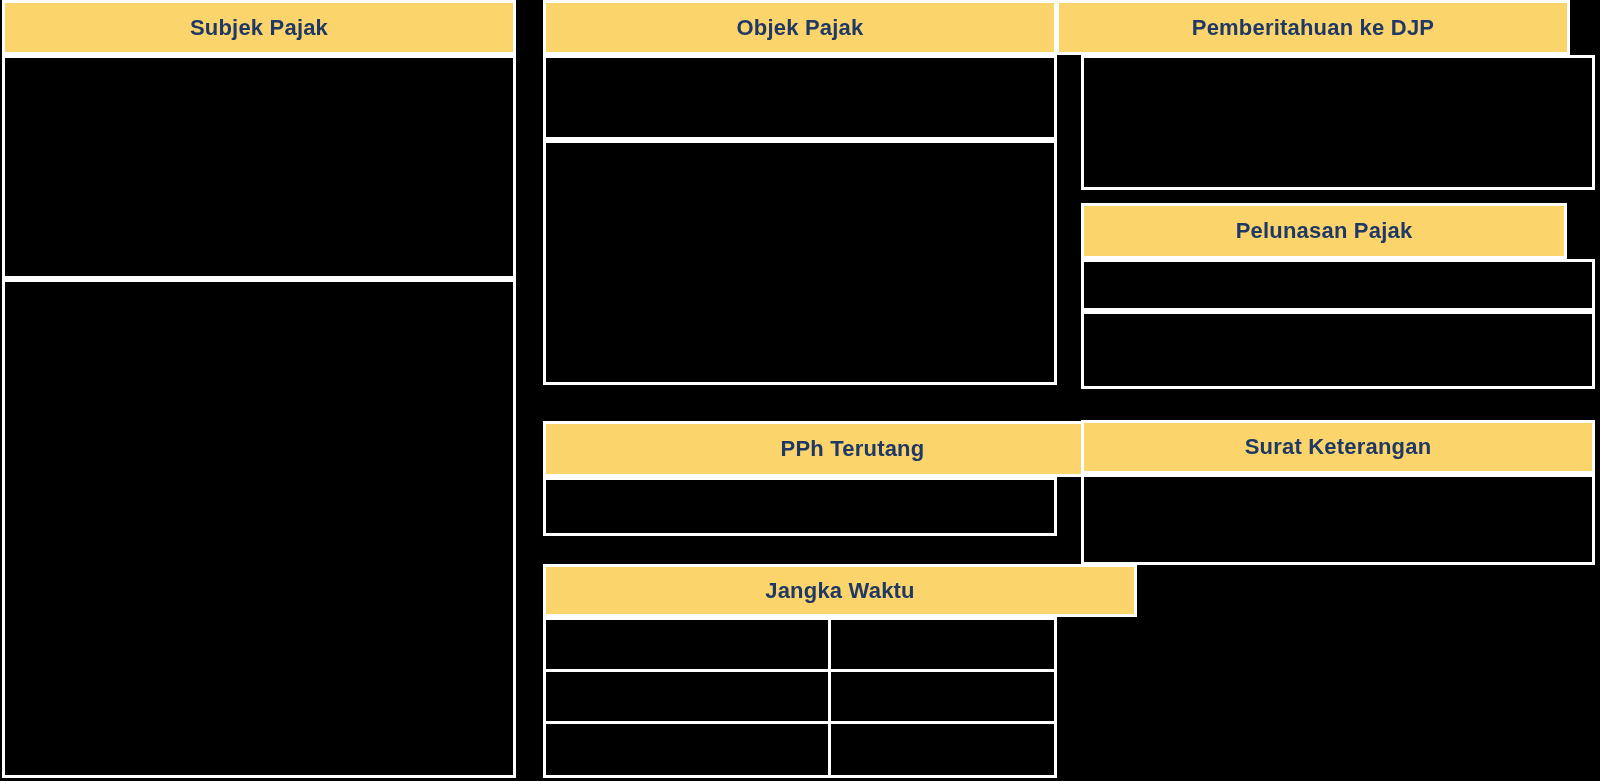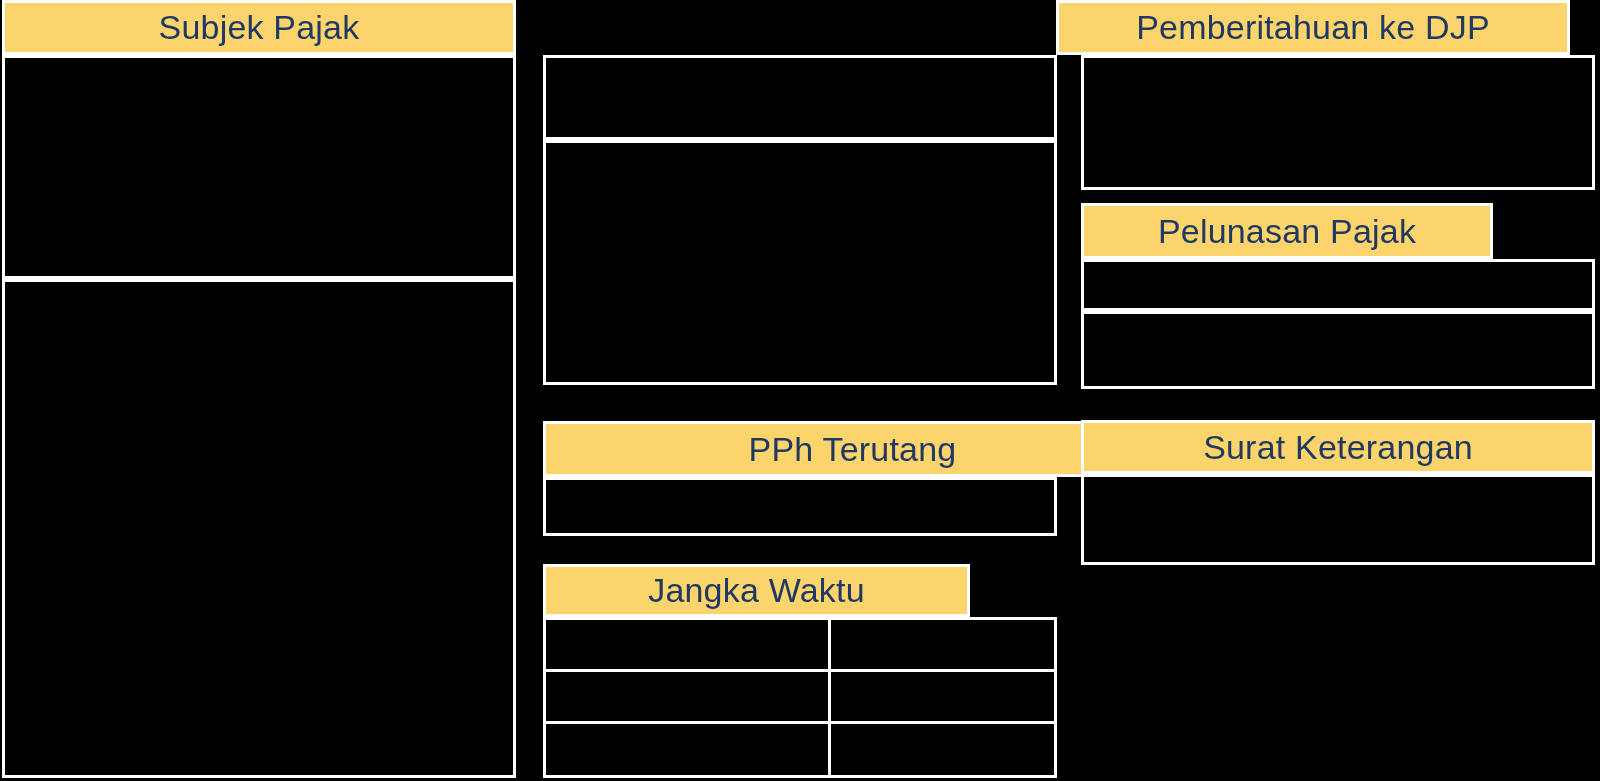--- a/index.html
+++ b/index.html
@@ -21,65 +21,68 @@
     position:absolute;
     box-sizing:border-box;
     border:3px solid var(--border);
   }
   .header{
     background:var(--header-fill);
     color:var(--header-text);
     display:flex;
     align-items:center;
     justify-content:center;
-    font-weight:normal;
-    font-size:34px;
+    font-weight:bold;
+    font-size:22px;
     letter-spacing:0.2px;
     white-space:nowrap;
   }
   .panel{
     background:var(--panel-fill);
   }
 </style>
 </head>
 <body>
 
 <div id="stage">
 
   <div class="box header" style="left:2px;top:0;width:514px;height:55px;">
     <span>Subjek Pajak</span>
   </div>
   <div class="box panel" style="left:2px;top:55px;width:514px;height:224px;"></div>
   <div class="box panel" style="left:2px;top:279px;width:514px;height:499px;"></div>
 
+  <div class="box header" style="left:543px;top:0;width:514px;height:55px;">
+    <span>Objek Pajak</span>
+  </div>
   <div class="box panel" style="left:543px;top:55px;width:514px;height:85px;"></div>
   <div class="box panel" style="left:543px;top:140px;width:514px;height:245px;"></div>
 
   <div class="box header" style="left:543px;top:421px;width:619px;height:56px;">
     <span>PPh Terutang</span>
   </div>
   <div class="box panel" style="left:543px;top:477px;width:514px;height:59px;"></div>
 
-  <div class="box header" style="left:543px;top:564px;width:427px;height:53px;">
+  <div class="box header" style="left:543px;top:564px;width:594px;height:53px;">
     <span>Jangka Waktu</span>
   </div>
 
   <div class="box panel" style="left:543px;top:617px;width:288px;height:55px;"></div>
   <div class="box panel" style="left:828px;top:617px;width:229px;height:55px;"></div>
   <div class="box panel" style="left:543px;top:669px;width:288px;height:55px;"></div>
   <div class="box panel" style="left:828px;top:669px;width:229px;height:55px;"></div>
   <div class="box panel" style="left:543px;top:721px;width:288px;height:57px;"></div>
   <div class="box panel" style="left:828px;top:721px;width:229px;height:57px;"></div>
 
   <div class="box header" style="left:1056px;top:0;width:514px;height:55px;">
     <span>Pemberitahuan ke DJP</span>
   </div>
   <div class="box panel" style="left:1081px;top:55px;width:514px;height:135px;"></div>
 
-  <div class="box header" style="left:1081px;top:203px;width:412px;height:56px;">
+  <div class="box header" style="left:1081px;top:203px;width:486px;height:56px;">
     <span>Pelunasan Pajak</span>
   </div>
   <div class="box panel" style="left:1081px;top:259px;width:514px;height:52px;"></div>
   <div class="box panel" style="left:1081px;top:311px;width:514px;height:78px;"></div>
 
   <div class="box header" style="left:1081px;top:420px;width:514px;height:54px;">
     <span>Surat Keterangan</span>
   </div>
   <div class="box panel" style="left:1081px;top:474px;width:514px;height:91px;"></div>
 

